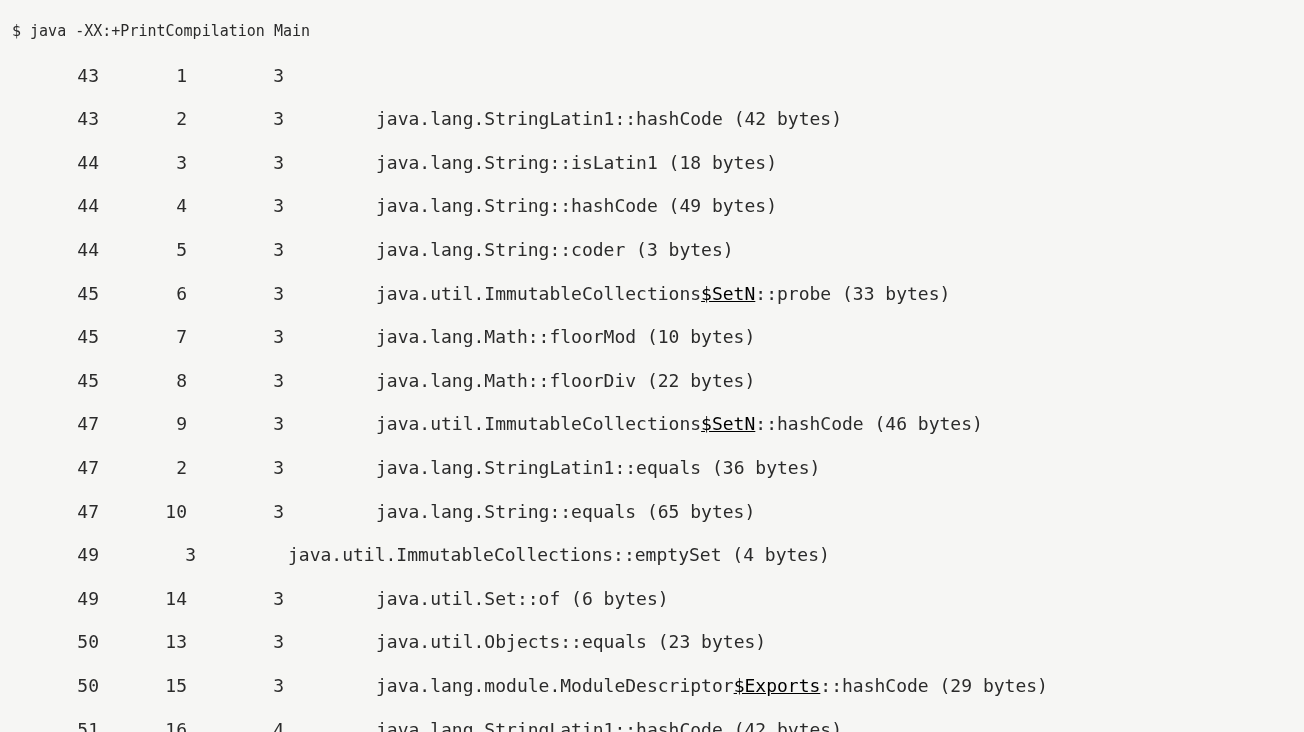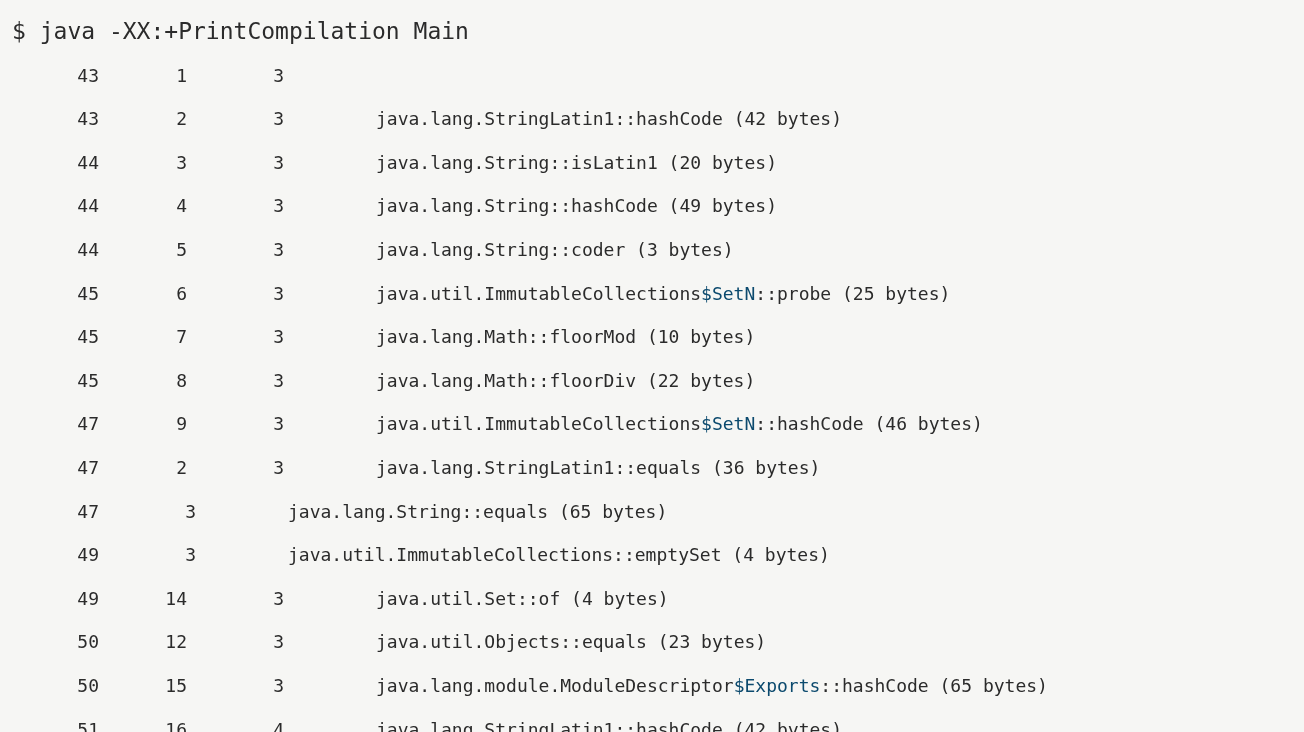--- a/index.html
+++ b/index.html
@@ -24,21 +24,21 @@
     font-size: 22.5px;
     line-height: 43.6px;
     letter-spacing: 0px;
     -webkit-font-smoothing: antialiased;
   }
 
   .cmd-line {
     white-space: pre;
     padding-left: 12px;
     height: 43.6px;
-    font-size: 23px;
+    font-size: 15px;
   }
 
   .log-rows {
     display: block;
   }
 
   .log-row {
     height: 43.6px;
     white-space: pre;
     display: flex;
@@ -66,42 +66,43 @@
     flex: 0 0 auto;
   }
   .col-method {
     display: inline-block;
     padding-left: 92px;
     flex: 0 0 auto;
     white-space: pre;
   }
 
   .inner-class {
-    color: #0c4a6e;
+    color: #000000;
+    text-decoration: underline;
   }
 </style>
 </head>
 <body>
 
 <div id="terminal">
 
   <div class="cmd-line">$ java -XX:+PrintCompilation Main</div>
 
   <div class="log-rows" id="log-rows">
       <div class="log-row"><span class="col-stamp">43</span><span class="col-id">1</span><span class="col-tier">3</span></div>
       <div class="log-row"><span class="col-stamp">43</span><span class="col-id">2</span><span class="col-tier">3</span><span class="col-method"><span>java.lang.StringLatin1</span><span>::hashCode (42 bytes)</span></span></div>
-      <div class="log-row"><span class="col-stamp">44</span><span class="col-id">3</span><span class="col-tier">3</span><span class="col-method"><span>java.lang.String</span><span>::isLatin1 (20 bytes)</span></span></div>
+      <div class="log-row"><span class="col-stamp">44</span><span class="col-id">3</span><span class="col-tier">3</span><span class="col-method"><span>java.lang.String</span><span>::isLatin1 (18 bytes)</span></span></div>
       <div class="log-row"><span class="col-stamp">44</span><span class="col-id">4</span><span class="col-tier">3</span><span class="col-method"><span>java.lang.String</span><span>::hashCode (49 bytes)</span></span></div>
       <div class="log-row"><span class="col-stamp">44</span><span class="col-id">5</span><span class="col-tier">3</span><span class="col-method"><span>java.lang.String</span><span>::coder (3 bytes)</span></span></div>
-      <div class="log-row"><span class="col-stamp">45</span><span class="col-id">6</span><span class="col-tier">3</span><span class="col-method"><span>java.util.ImmutableCollections</span><span class="inner-class">$SetN</span><span>::probe (25 bytes)</span></span></div>
+      <div class="log-row"><span class="col-stamp">45</span><span class="col-id">6</span><span class="col-tier">3</span><span class="col-method"><span>java.util.ImmutableCollections</span><span class="inner-class">$SetN</span><span>::probe (33 bytes)</span></span></div>
       <div class="log-row"><span class="col-stamp">45</span><span class="col-id">7</span><span class="col-tier">3</span><span class="col-method"><span>java.lang.Math</span><span>::floorMod (10 bytes)</span></span></div>
       <div class="log-row"><span class="col-stamp">45</span><span class="col-id">8</span><span class="col-tier">3</span><span class="col-method"><span>java.lang.Math</span><span>::floorDiv (22 bytes)</span></span></div>
       <div class="log-row"><span class="col-stamp">47</span><span class="col-id">9</span><span class="col-tier">3</span><span class="col-method"><span>java.util.ImmutableCollections</span><span class="inner-class">$SetN</span><span>::hashCode (46 bytes)</span></span></div>
       <div class="log-row"><span class="col-stamp">47</span><span class="col-id">2</span><span class="col-tier">3</span><span class="col-method"><span>java.lang.StringLatin1</span><span>::equals (36 bytes)</span></span></div>
-      <div class="log-row"><span class="col-stamp">47</span><span class="col-tier">3</span><span class="col-method"><span>java.lang.String</span><span>::equals (65 bytes)</span></span></div>
+      <div class="log-row"><span class="col-stamp">47</span><span class="col-id">10</span><span class="col-tier">3</span><span class="col-method"><span>java.lang.String</span><span>::equals (65 bytes)</span></span></div>
       <div class="log-row"><span class="col-stamp">49</span><span class="col-tier">3</span><span class="col-method"><span>java.util.ImmutableCollections</span><span>::emptySet (4 bytes)</span></span></div>
-      <div class="log-row"><span class="col-stamp">49</span><span class="col-id">14</span><span class="col-tier">3</span><span class="col-method"><span>java.util.Set</span><span>::of (4 bytes)</span></span></div>
-      <div class="log-row"><span class="col-stamp">50</span><span class="col-id">12</span><span class="col-tier">3</span><span class="col-method"><span>java.util.Objects</span><span>::equals (23 bytes)</span></span></div>
-      <div class="log-row"><span class="col-stamp">50</span><span class="col-id">15</span><span class="col-tier">3</span><span class="col-method"><span>java.lang.module.ModuleDescriptor</span><span class="inner-class">$Exports</span><span>::hashCode (65 bytes)</span></span></div>
+      <div class="log-row"><span class="col-stamp">49</span><span class="col-id">14</span><span class="col-tier">3</span><span class="col-method"><span>java.util.Set</span><span>::of (6 bytes)</span></span></div>
+      <div class="log-row"><span class="col-stamp">50</span><span class="col-id">13</span><span class="col-tier">3</span><span class="col-method"><span>java.util.Objects</span><span>::equals (23 bytes)</span></span></div>
+      <div class="log-row"><span class="col-stamp">50</span><span class="col-id">15</span><span class="col-tier">3</span><span class="col-method"><span>java.lang.module.ModuleDescriptor</span><span class="inner-class">$Exports</span><span>::hashCode (29 bytes)</span></span></div>
       <div class="log-row"><span class="col-stamp">51</span><span class="col-id">16</span><span class="col-tier">4</span><span class="col-method"><span>java.lang.StringLatin1</span><span>::hashCode (42 bytes)</span></span></div>
     </div>
 
 </div>
 
 </body></html>

